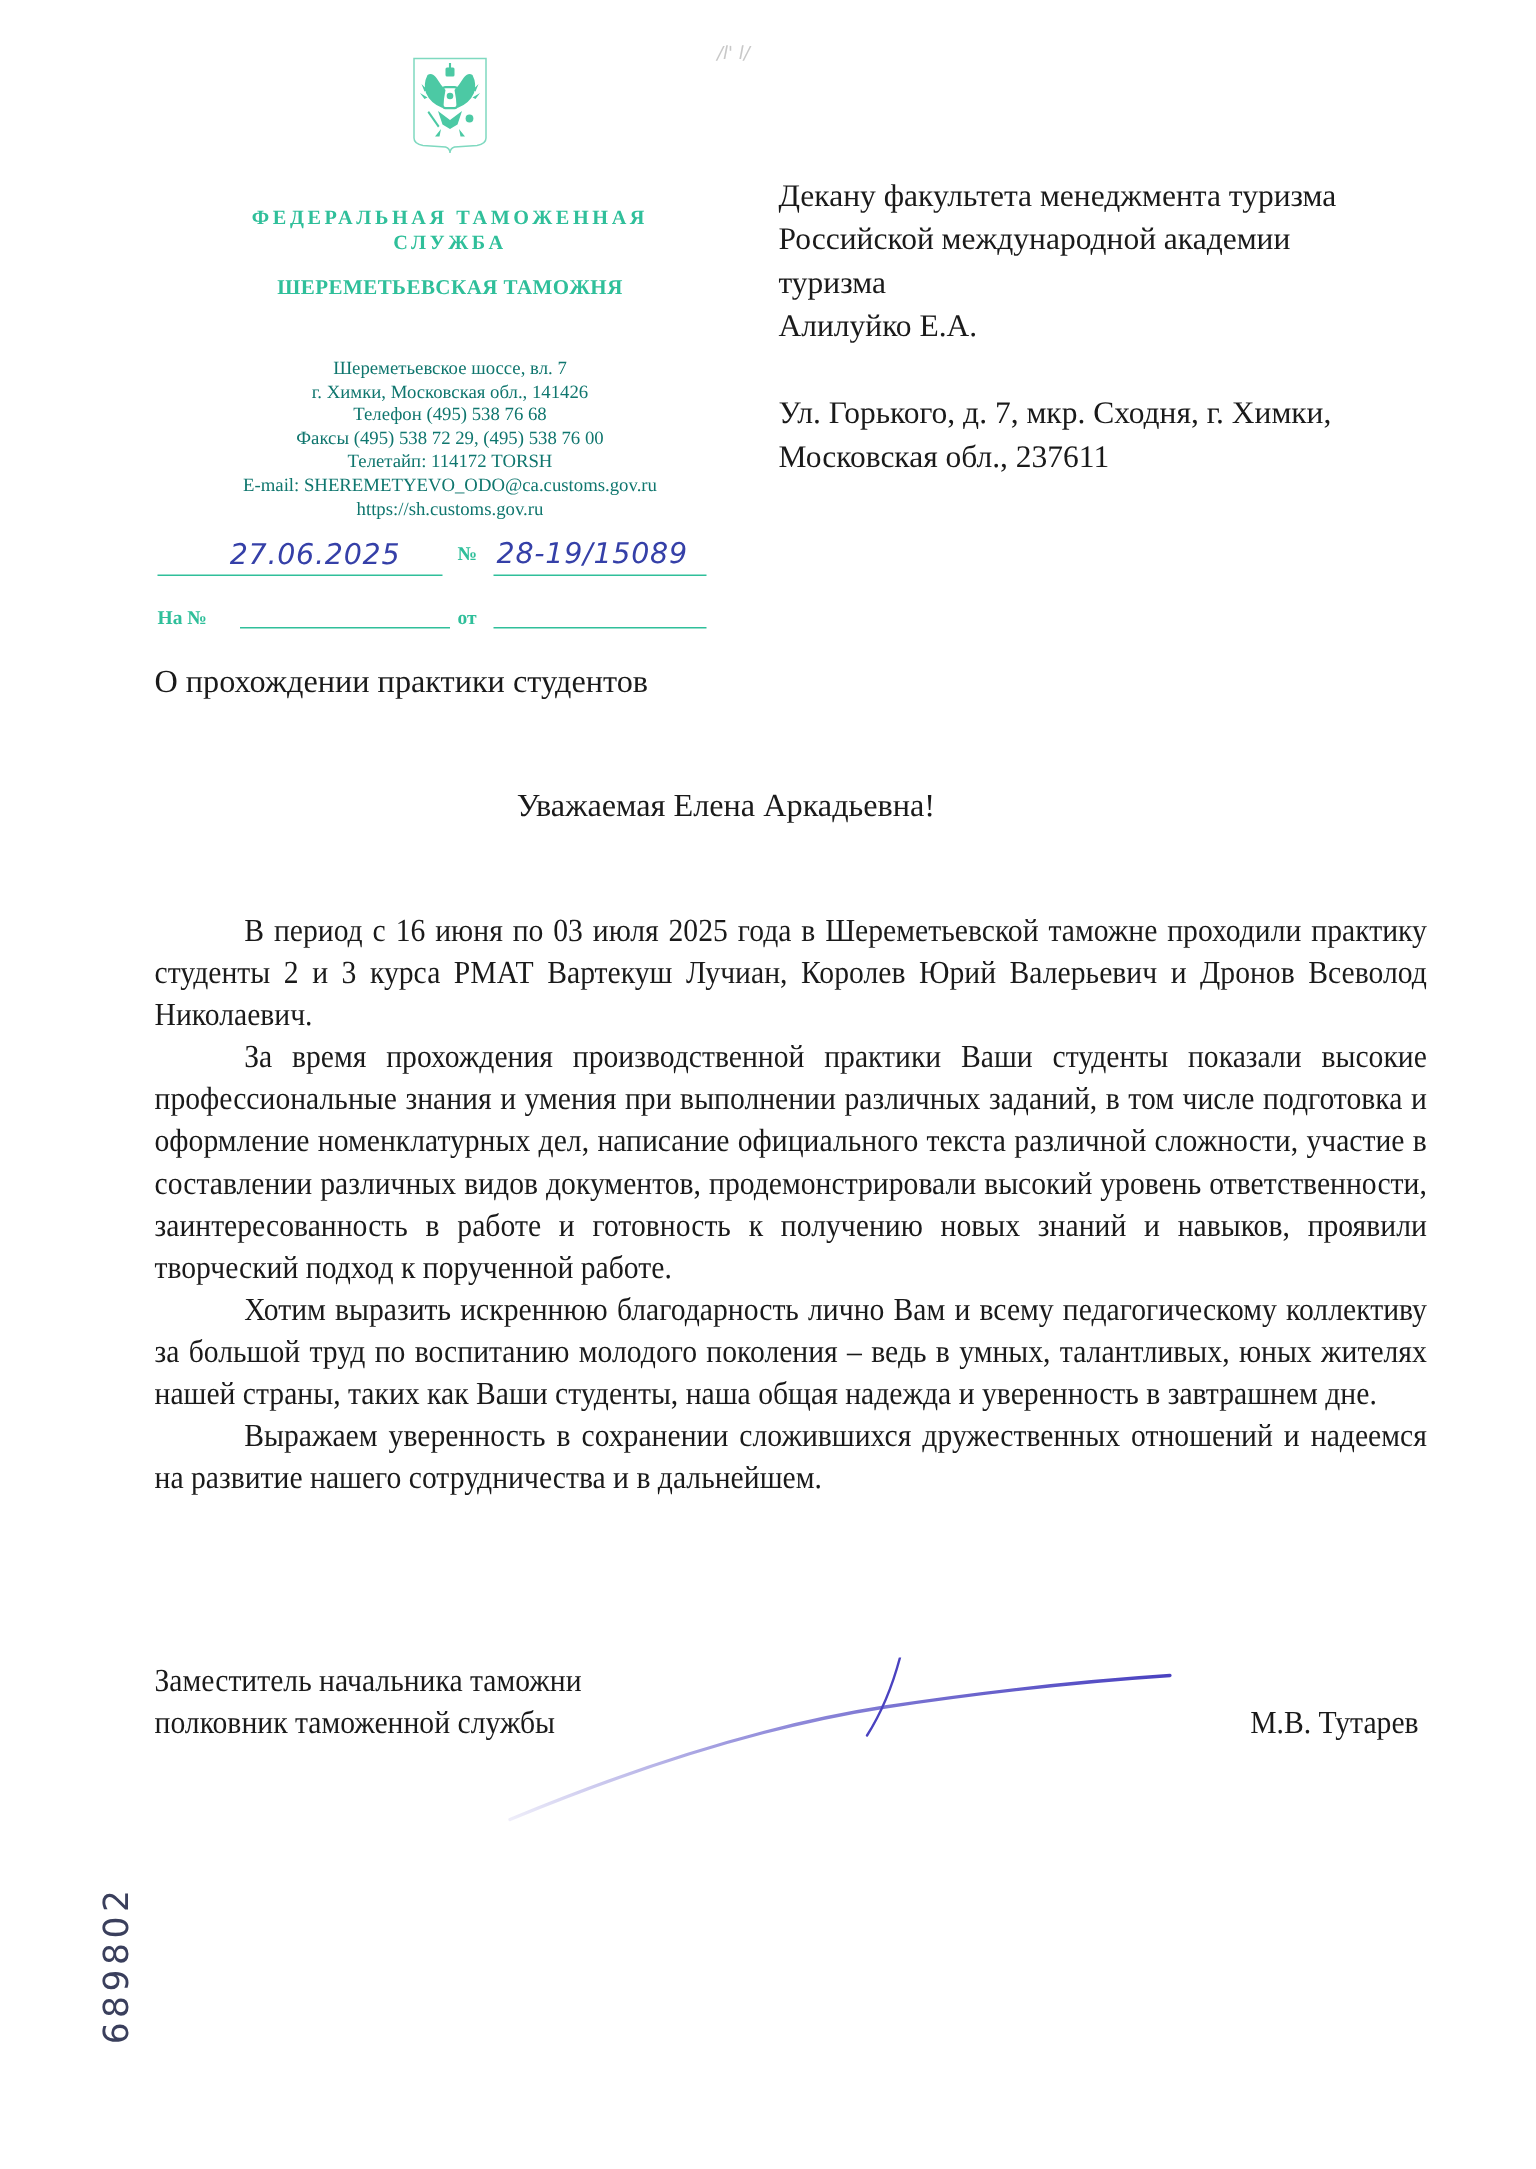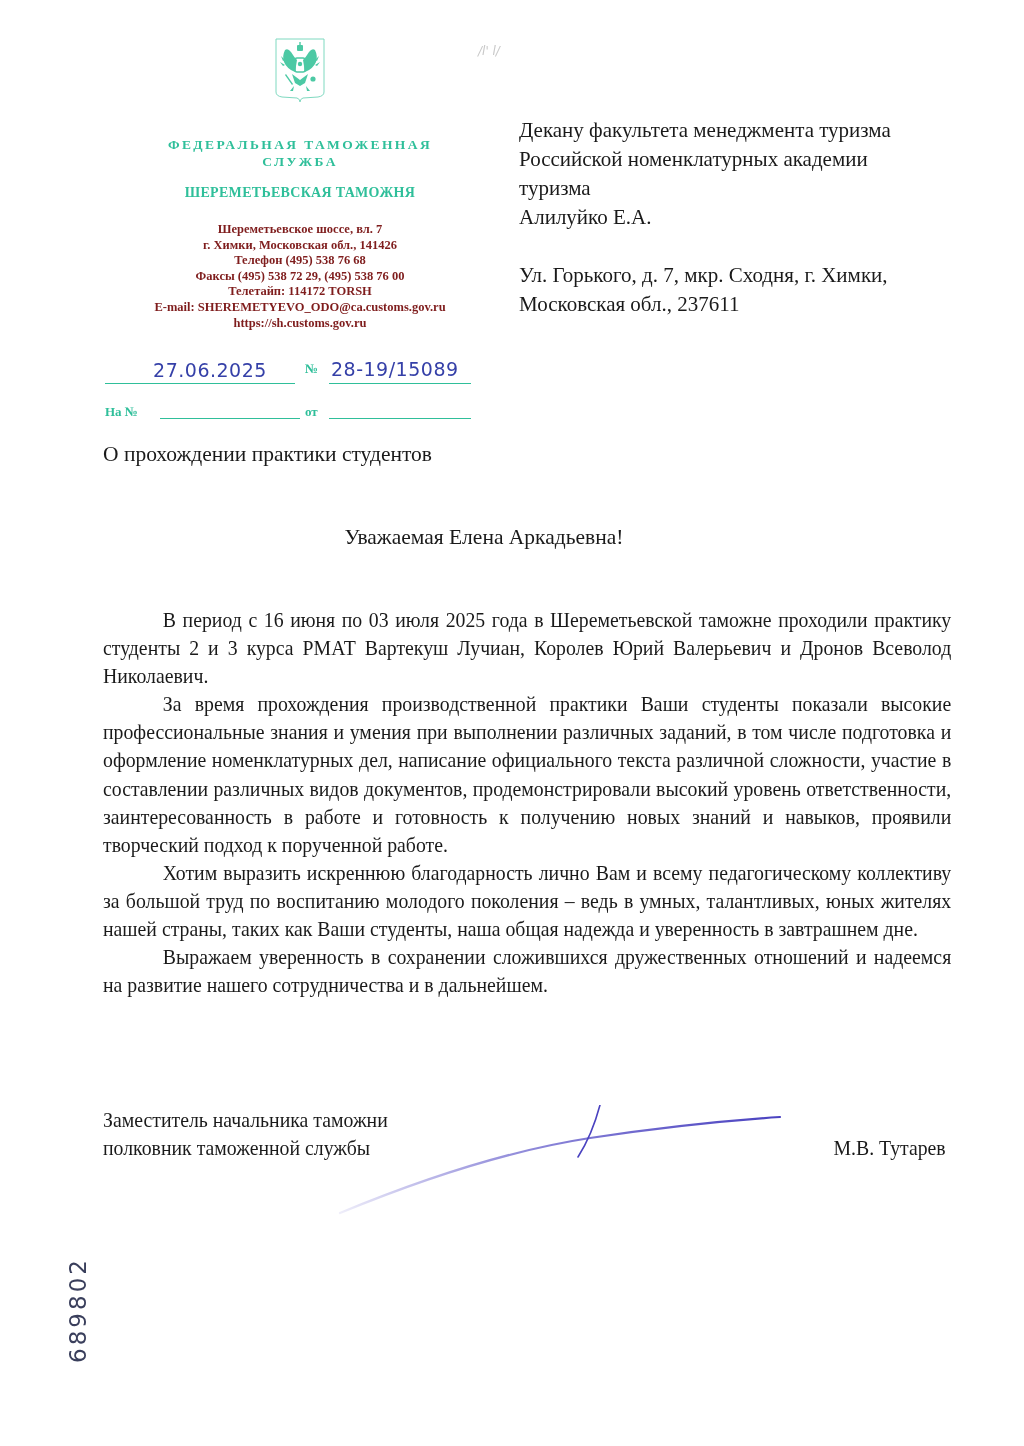--- a/index.html
+++ b/index.html
@@ -2,45 +2,45 @@
 <html><head>
 <meta charset="utf-8">
 <style>
   html, body { margin: 0; padding: 0; background: #ffffff; }
   body { width: 1024px; height: 1446px; position: relative; overflow: hidden; font-family: "Liberation Serif", serif; color: #1a1a1a; }
   .letterhead { position: absolute; left: 100px; top: 36px; width: 400px; text-align: center; }
   .emblem { width: 56px; height: 68px; margin: 0 auto; position: relative; }
   .emblem svg { display: block; }
   .org1 { margin-top: 32px; font-size: 13.5px; font-weight: bold; letter-spacing: 2.4px; line-height: 17px; color: #2fbf9a; }
   .org2 { margin-top: 15px; font-size: 14px; font-weight: bold; letter-spacing: 0.3px; color: #2fbf9a; }
-  .addr { margin-top: 21px; font-size: 12.5px; font-weight: bold; line-height: 15.6px; color: #7f1d1d; }
+  .addr { margin-top: 37px; font-size: 12.5px; font-weight: normal; line-height: 15.6px; color: #0f766e; }
   .regline { position: absolute; left: 105px; top: 355px; width: 366px; height: 30px; }
   .regline .date { position: absolute; left: 0; top: 0; width: 190px; border-bottom: 1.5px solid #2fbf9a; height: 28px; text-align: center; }
   .regline .no-label { position: absolute; left: 200px; top: 6px; font-size: 13px; font-weight: bold; color: #2fbf9a; }
   .regline .num { position: absolute; left: 224px; top: 0; width: 142px; border-bottom: 1.5px solid #2fbf9a; height: 28px; }
-  .hand { font-family: "DejaVu Sans", sans-serif; color: #3540a8; font-size: 19px; letter-spacing: 0.5px; }
+  .hand { font-family: "DejaVu Sans", sans-serif; font-style: italic; color: #3540a8; font-size: 19px; letter-spacing: 0.5px; }
   .regline .date .hand { position: relative; top: 4px; left: 10px; }
   .regline .num .hand { position: relative; top: 3px; left: 2px; }
   .ref { position: absolute; left: 105px; top: 404px; width: 366px; height: 20px; font-size: 13px; font-weight: bold; color: #2fbf9a; }
   .ref .lbl1 { position: absolute; left: 0; top: 0; }
   .ref .ln1 { position: absolute; left: 55px; top: 14px; width: 140px; border-bottom: 1.3px solid #2fbf9a; }
   .ref .lbl2 { position: absolute; left: 200px; top: 0; }
   .ref .ln2 { position: absolute; left: 224px; top: 14px; width: 142px; border-bottom: 1.3px solid #2fbf9a; }
   .recipient { position: absolute; left: 519px; top: 116px; font-size: 21px; line-height: 29px; color: #1a1a1a; }
   .recipient .gap { height: 29px; }
   .subject { position: absolute; left: 103px; top: 442px; font-size: 21.5px; color: #1a1a1a; }
   .greeting { position: absolute; left: 0; width: 952px; top: 525px; text-align: center; font-size: 21.5px; color: #1a1a1a; padding-left: 16px; box-sizing: border-box; }
   .body { position: absolute; left: 103px; top: 606px; width: 848px; font-size: 21.5px; line-height: 28.1px; color: #1a1a1a; transform: scaleX(0.92); transform-origin: left top; width: 922px; }
   .body p { margin: 0; text-align: justify; text-indent: 65px; }
   .sign { position: absolute; left: 103px; top: 1106px; width: 842px; font-size: 21.5px; line-height: 28px; color: #1a1a1a; transform: scaleX(0.92); transform-origin: left top; }
   .sign .name { position: absolute; right: -74px; top: 28px; }
   .signature { position: absolute; left: 330px; top: 1105px; }
   .serial { position: absolute; left: 58px; top: 1240px; width: 40px; height: 140px; }
   .serial span { position: absolute; left: 50%; top: 50%; transform: translate(-50%, -50%) rotate(-90deg); font-family: "DejaVu Sans", sans-serif; font-size: 23px; letter-spacing: 3px; color: #3a3f5c; white-space: nowrap; }
-  .smudge { position: absolute; left: 478px; top: 28px; font-family: "DejaVu Sans", sans-serif; font-size: 12px; color: #c8c8c8; font-style: italic; margin-top: 16px; }
+  .smudge { position: absolute; left: 478px; top: 28px; font-family: "DejaVu Sans", sans-serif; font-size: 12px; color: #c8c8c8; font-style: italic; }
 </style>
 </head>
 <body>
 
 <div class="smudge">/l' l/</div>
 
 <header class="letterhead">
   <div class="emblem">
     <svg width="56" height="68" viewBox="0 0 56 68">
       <path d="M4 3 H52 V56 Q52 60 46 61 L31 62 Q28 63 28 66 Q28 63 25 62 L10 61 Q4 60 4 56 Z" fill="none" stroke="#7fd9c0" stroke-width="1"></path>
@@ -87,21 +87,21 @@
 
 <div class="ref">
   <span class="lbl1">На №</span>
   <span class="ln1"></span>
   <span class="lbl2">от</span>
   <span class="ln2"></span>
 </div>
 
 <div class="recipient">
   <div>Декану факультета менеджмента туризма</div>
-  <div>Российской номенклатурных академии</div>
+  <div>Российской международной академии</div>
   <div>туризма</div>
   <div>Алилуйко Е.А.</div>
   <div class="gap"></div>
   <div>Ул. Горького, д. 7, мкр. Сходня, г. Химки,</div>
   <div>Московская обл., 237611</div>
 </div>
 
 <div class="subject">О прохождении практики студентов</div>
 
 <div class="greeting">Уважаемая Елена Аркадьевна!</div>

